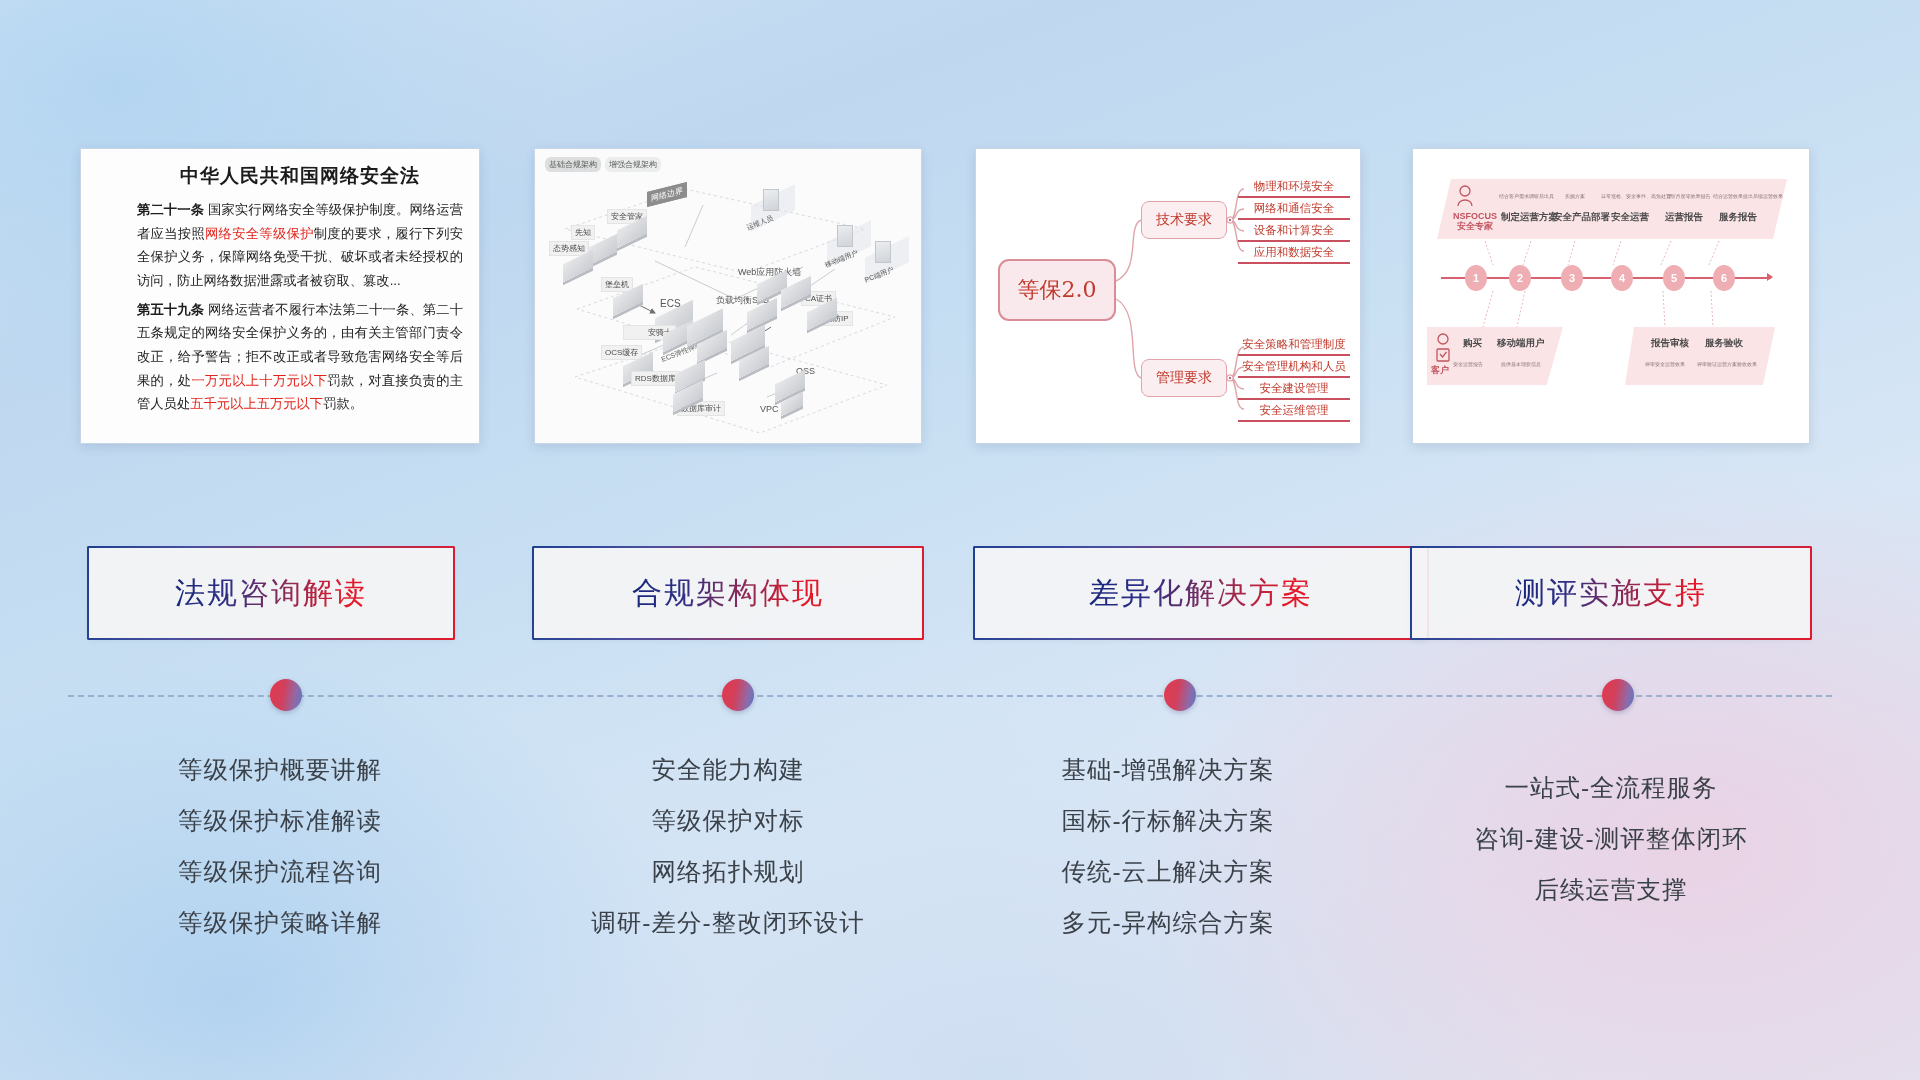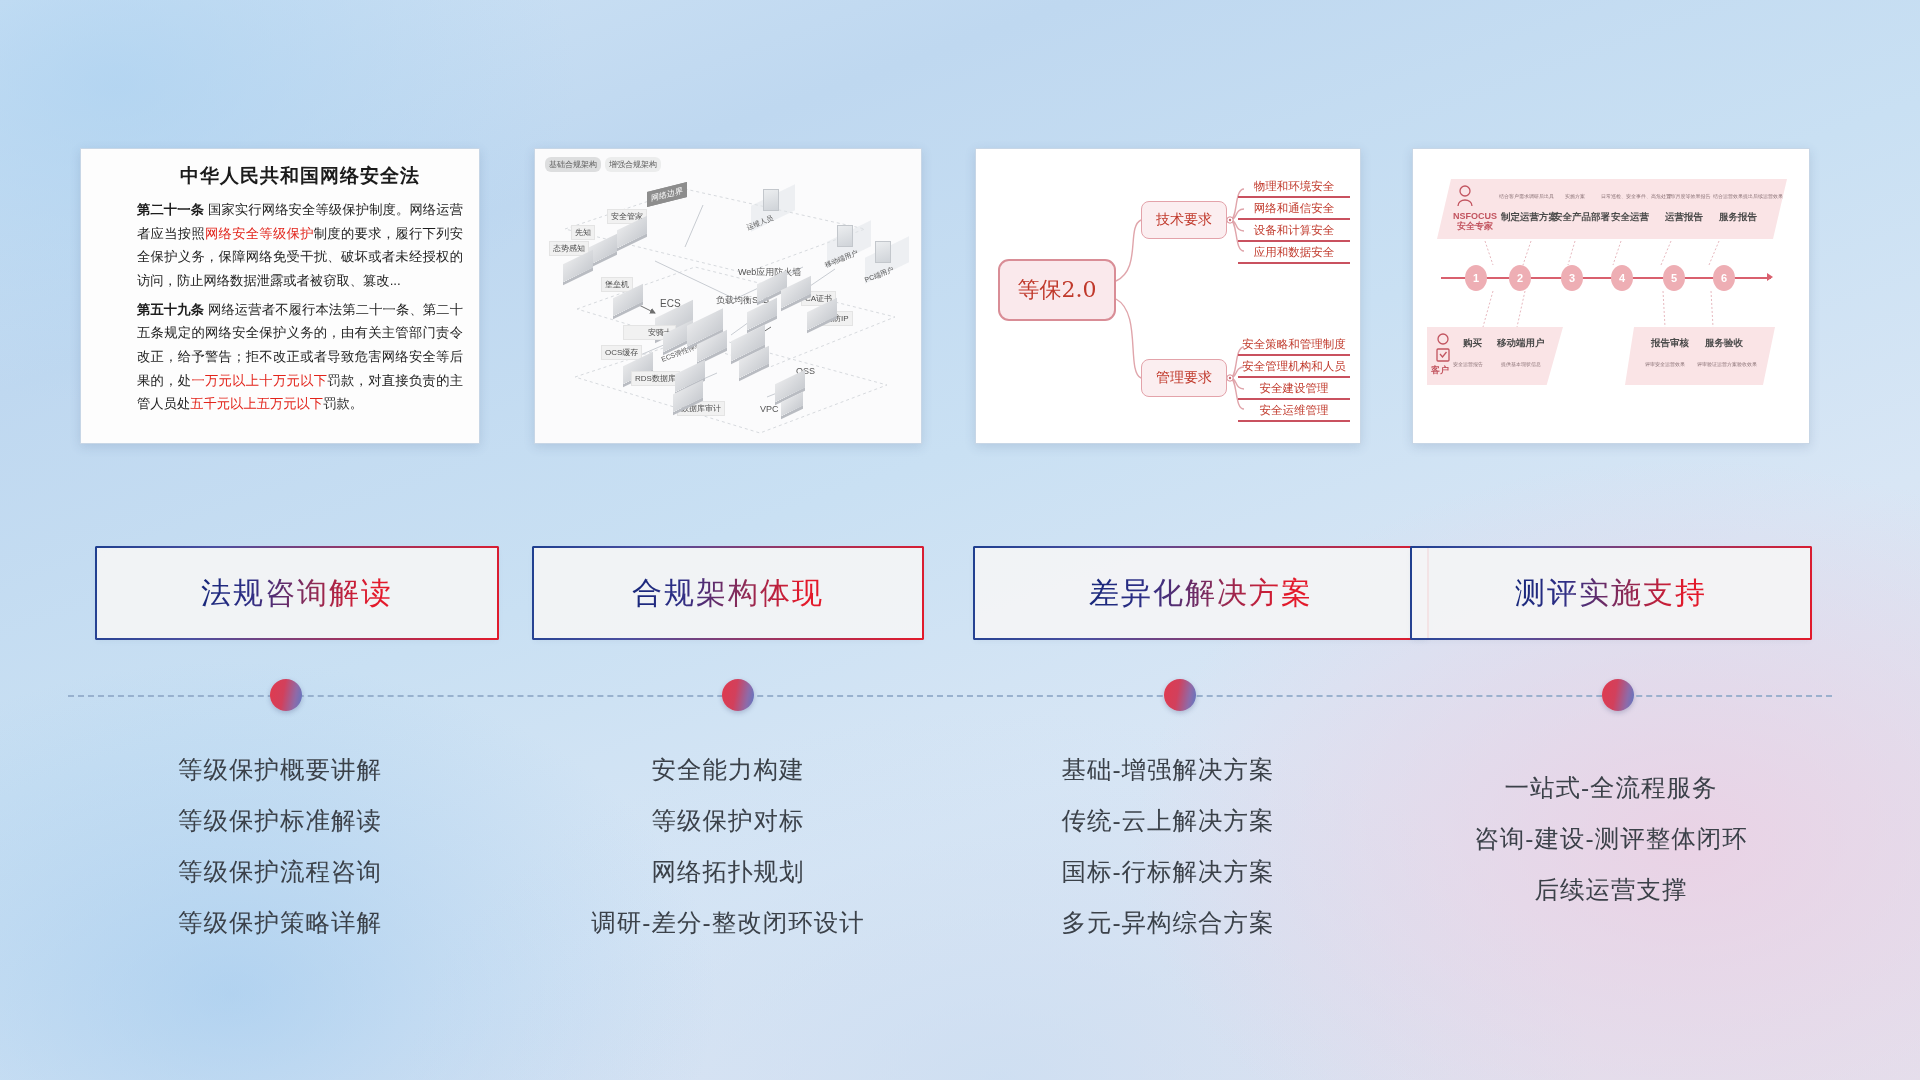--- a/index.html
+++ b/index.html
@@ -104,21 +104,21 @@
     background:linear-gradient(105deg,#1f3f8f 0%,#4a4fa0 28%,#9a3563 62%,#e3192a 100%);
     -webkit-mask:linear-gradient(#000 0 0) content-box, linear-gradient(#000 0 0);
     -webkit-mask-composite:xor; mask-composite:exclude; pointer-events:none;
   }
   .tbox .ttxt{
     font-size:30px; letter-spacing:2px; font-weight:500;
     background:linear-gradient(95deg,#16267a 0%,#2e2f86 26%,#8d2a55 58%,#e3192a 88%);
     -webkit-background-clip:text; background-clip:text; color:transparent;
     position:relative; z-index:2;
   }
-  .tbox.t1{ left:97px;  width:400px; }
+  .tbox.t1{ left:89px;  width:364px; }
   .tbox.t2{ left:534px; width:388px; }
   .tbox.t3{ left:975px; width:452px; }
   .tbox.t4{ left:1412px;width:398px; }
 
   
   .tl{ position:absolute; left:68px; top:694px; width:1764px; height:4px; }
   .tl-line{ position:absolute; left:0; top:1px; width:100%; height:0;
             border-top:2.5px dashed #8fa9c8; opacity:.85; }
   .tl-dot{
     position:absolute; top:-15px; width:32px; height:32px; border-radius:50%;
@@ -377,22 +377,22 @@
     <div class="li">等级保护策略详解</div>
   </div>
   <div class="lcol l2">
     <div class="li">安全能力构建</div>
     <div class="li">等级保护对标</div>
     <div class="li">网络拓扑规划</div>
     <div class="li">调研-差分-整改闭环设计</div>
   </div>
   <div class="lcol l3">
     <div class="li">基础-增强解决方案</div>
+    <div class="li">国标-行标解决方案</div>
     <div class="li">传统-云上解决方案</div>
-    <div class="li">国标-行标解决方案</div>
     <div class="li">多元-异构综合方案</div>
   </div>
   <div class="lcol l4">
     <div class="li">一站式-全流程服务</div>
     <div class="li">咨询-建设-测评整体闭环</div>
     <div class="li">后续运营支撑</div>
   </div>
 </div>
 
 </body></html>

